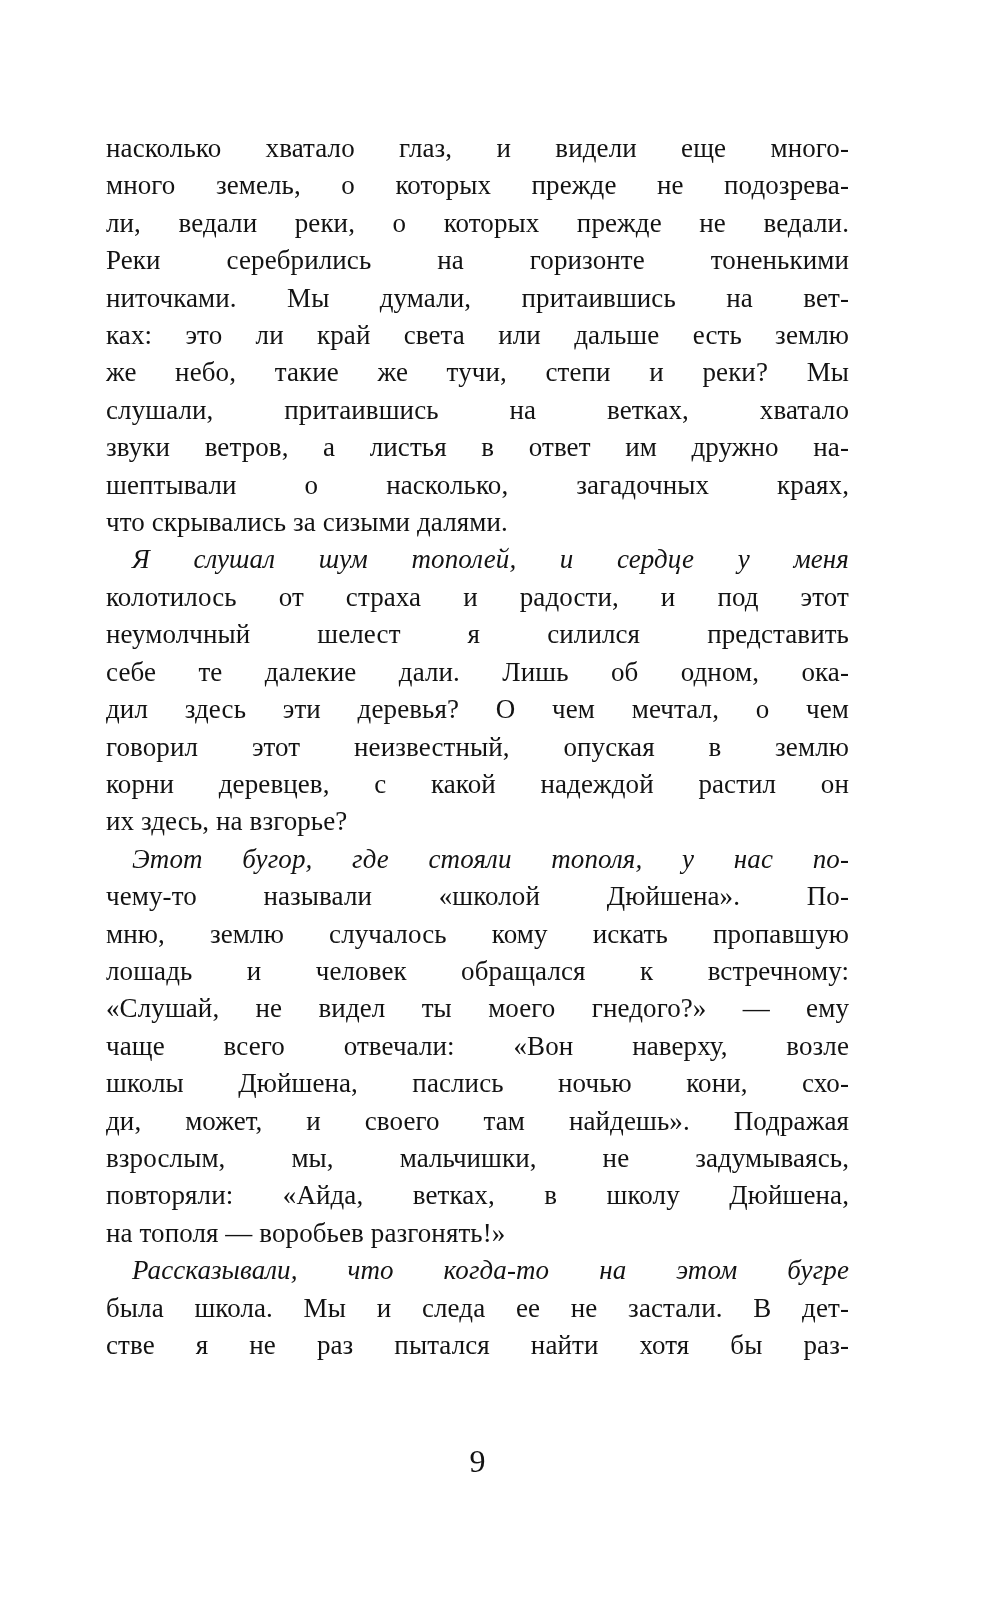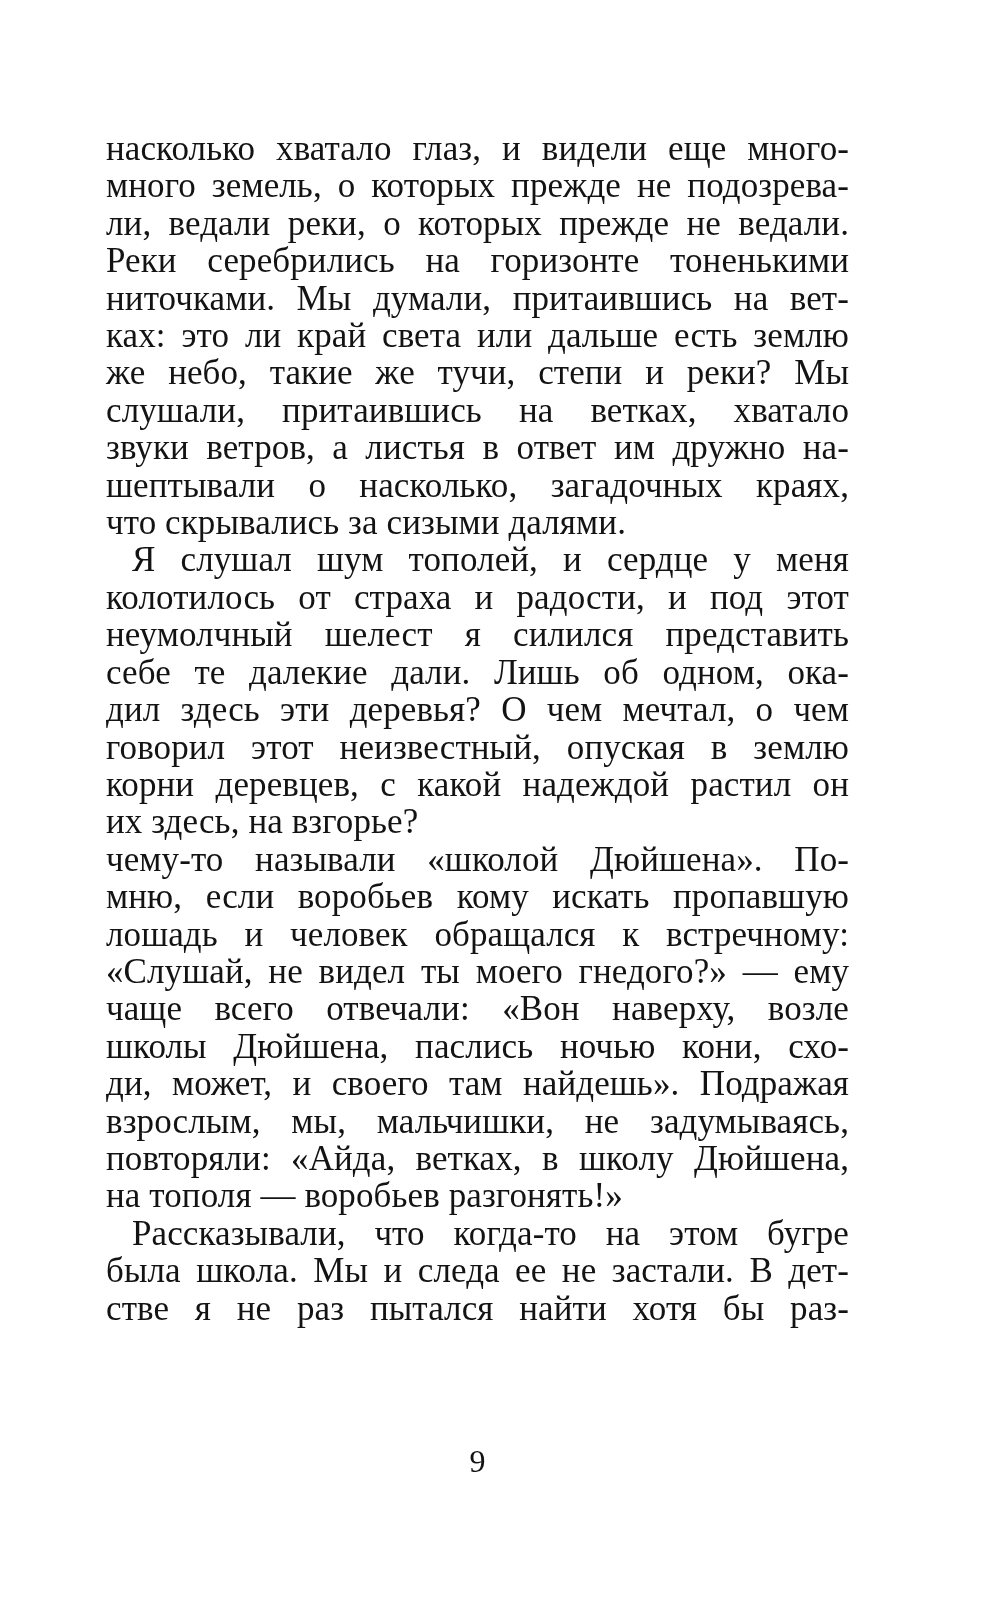--- a/index.html
+++ b/index.html
@@ -16,32 +16,33 @@
     font-family: "Liberation Serif", serif;
     overflow: hidden;
   }
   .text-block {
     position: absolute;
     left: 106px;
     top: 130px;
     width: 743px;
   }
   .text-line {
-    font-size: 35px;
+    font-size: 27px;
     line-height: 37.4px;
     text-align: justify;
     text-align-last: justify;
     letter-spacing: 0.1px;
     white-space: normal;
   }
   .text-line.para-end {
     text-align-last: left;
   }
   .text-line.para-start {
     text-indent: 26px;
+    font-style: italic;
   }
   .page-number {
     position: absolute;
     left: 106px;
     top: 1441px;
     width: 743px;
     text-align: center;
     font-size: 32px;
     line-height: 40px;
     color: #131313;
@@ -64,22 +65,23 @@
       <div class="text-line">шептывали о насколько, загадочных краях,</div>
       <div class="text-line para-end">что скрывались за сизыми далями.</div>
       <div class="text-line para-start">Я слушал шум тополей, и сердце у меня</div>
       <div class="text-line">колотилось от страха и радости, и под этот</div>
       <div class="text-line">неумолчный шелест я силился представить</div>
       <div class="text-line">себе те далекие дали. Лишь об одном, ока-</div>
       <div class="text-line">дил здесь эти деревья? О чем мечтал, о чем</div>
       <div class="text-line">говорил этот неизвестный, опуская в землю</div>
       <div class="text-line">корни деревцев, с какой надеждой растил он</div>
       <div class="text-line para-end">их здесь, на взгорье?</div>
+      <div class="text-line para-start">Этот бугор, где стояли тополя, у нас по-</div>
       <div class="text-line">чему-то называли «школой Дюйшена». По-</div>
-      <div class="text-line">мню, если воробьев кому искать пропавшую</div>
+      <div class="text-line">мню, землю случалось кому искать пропавшую</div>
       <div class="text-line">лошадь и человек обращался к встречному:</div>
       <div class="text-line">«Слушай, не видел ты моего гнедого?» — ему</div>
       <div class="text-line">чаще всего отвечали: «Вон наверху, возле</div>
       <div class="text-line">школы Дюйшена, паслись ночью кони, схо-</div>
       <div class="text-line">ди, может, и своего там найдешь». Подражая</div>
       <div class="text-line">взрослым, мы, мальчишки, не задумываясь,</div>
       <div class="text-line">повторяли: «Айда, ветках, в школу Дюйшена,</div>
       <div class="text-line para-end">на тополя — воробьев разгонять!»</div>
       <div class="text-line para-start">Рассказывали, что когда-то на этом бугре</div>
       <div class="text-line">была школа. Мы и следа ее не застали. В дет-</div>

